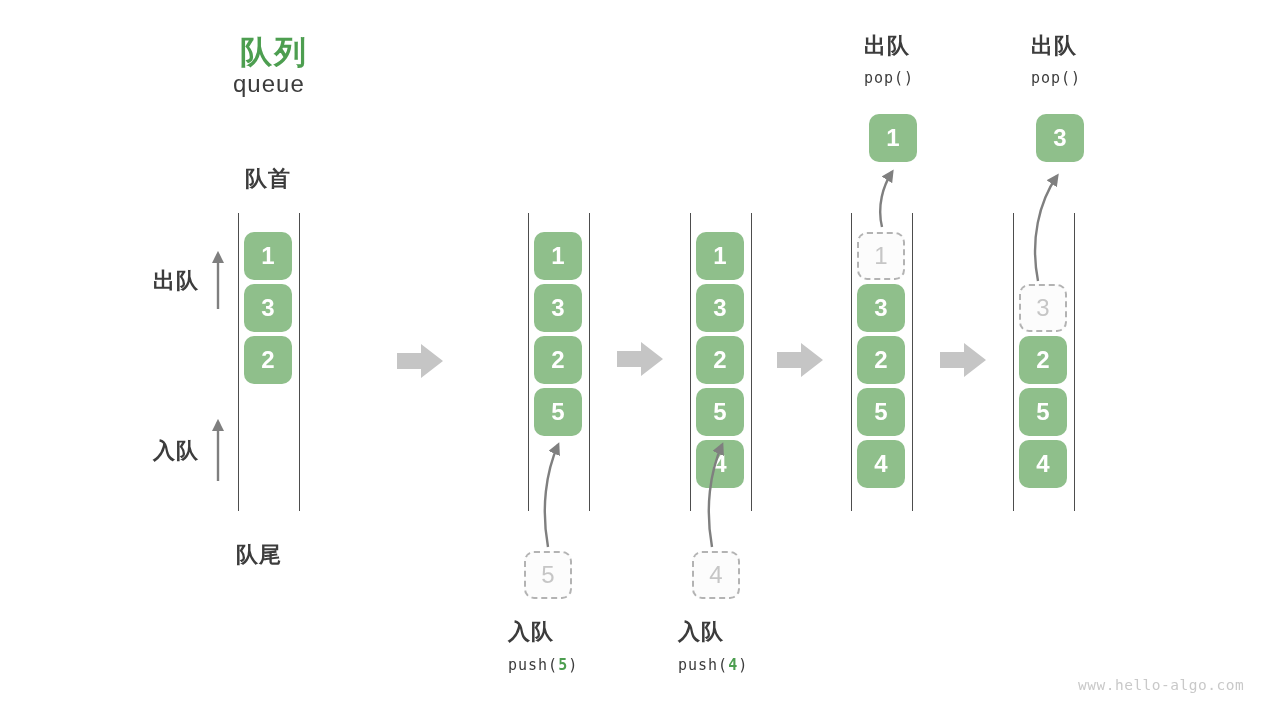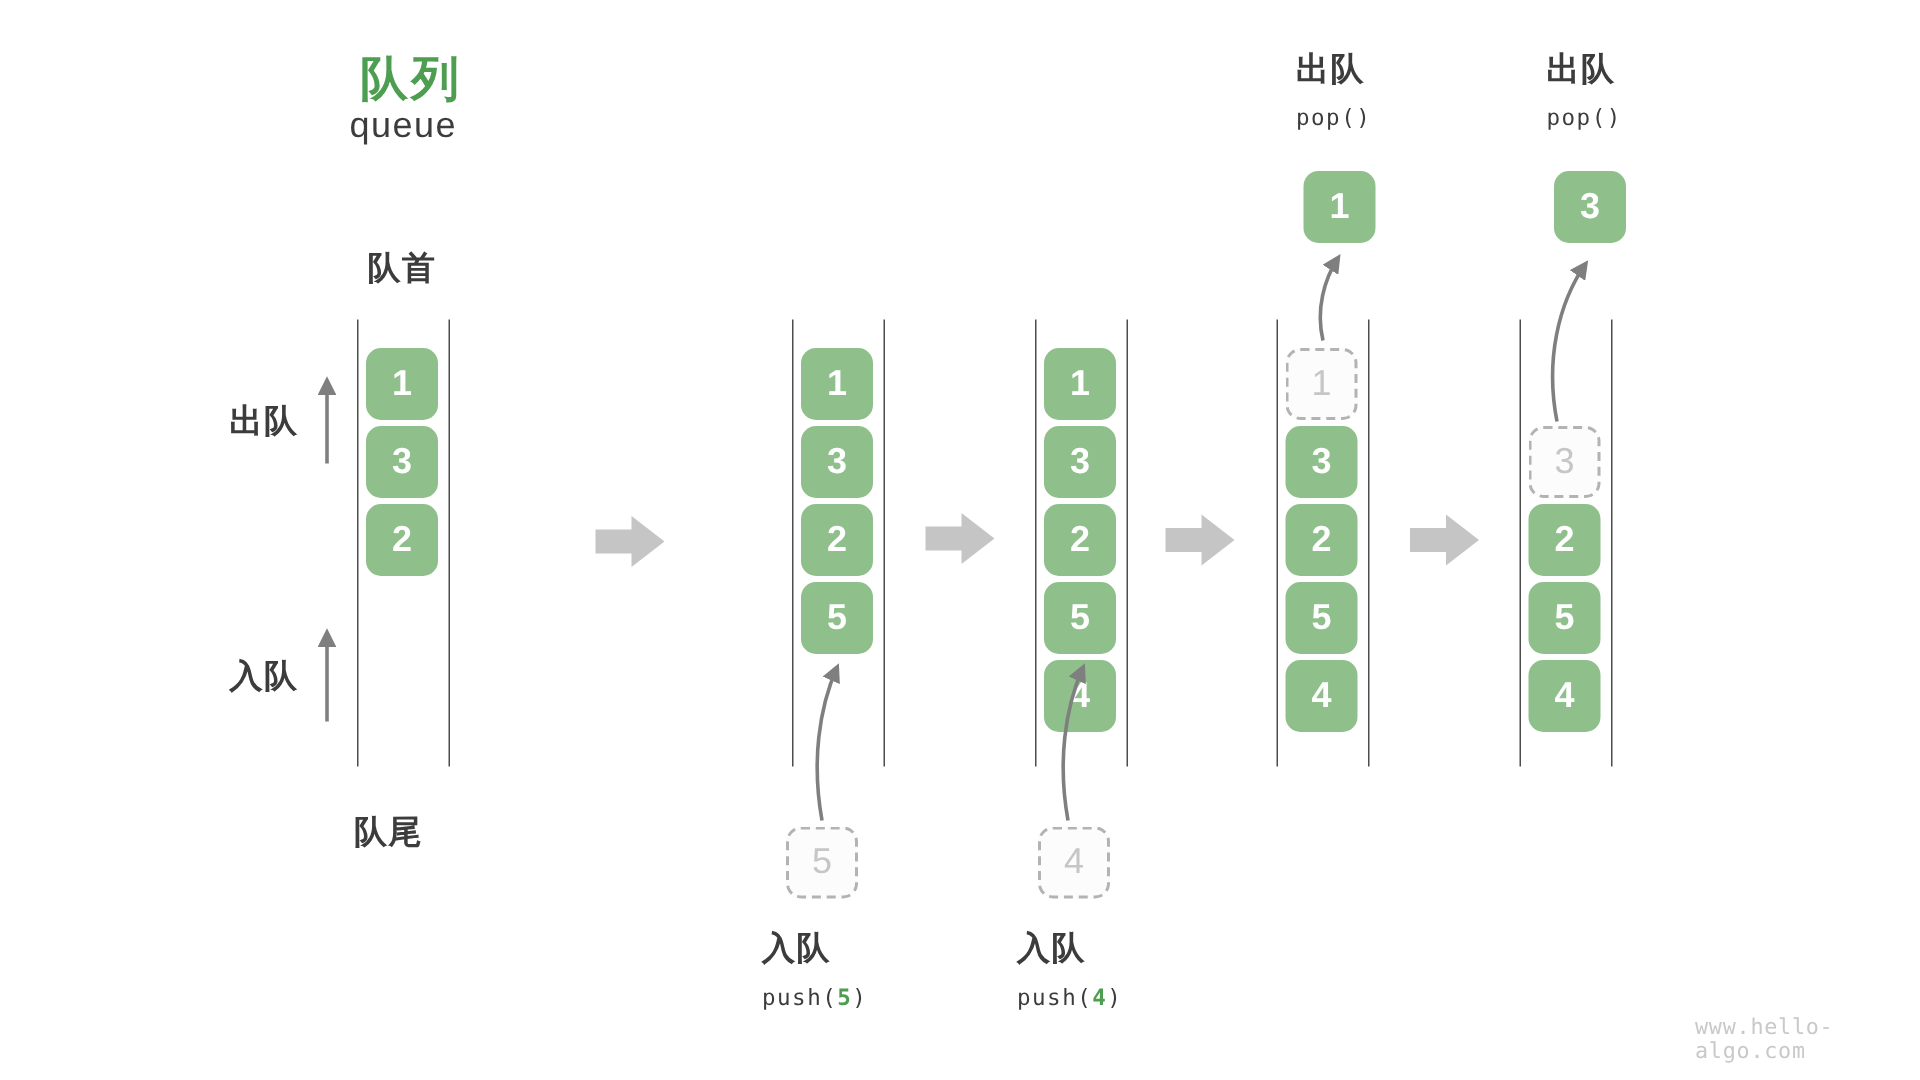--- a/index.html
+++ b/index.html
@@ -117,14 +117,14 @@
         <polygon points="940,352 964,352 964,343 986,360 964,377 964,368 940,368" fill="#C5C5C5"></polygon>
         <path d="M548 547 C541 508 546 472 558 445" fill="none" stroke="#7F7F7F" stroke-width="2.4" marker-end="url(#ah)"></path>
         <path d="M712 547 C705 508 710 472 722 445" fill="none" stroke="#7F7F7F" stroke-width="2.4" marker-end="url(#ah)"></path>
         <path d="M882 227 C877 206 883 186 892 172" fill="none" stroke="#7F7F7F" stroke-width="2.4" marker-end="url(#ah)"></path>
         <path d="M1038 281 C1030 240 1039 202 1057 176" fill="none" stroke="#7F7F7F" stroke-width="2.4" marker-end="url(#ah)"></path>
         <path d="M218 309 L218 254" fill="none" stroke="#7F7F7F" stroke-width="2.4" marker-end="url(#ah)"></path>
         <path d="M218 481 L218 422" fill="none" stroke="#7F7F7F" stroke-width="2.4" marker-end="url(#ah)"></path>
       </g>
   </svg>
 
-  <div class="watermark" style="left:1130px;top:677px;">www.hello-algo.com</div>
+  <div class="watermark" style="left:1078px;top:677px;">www.hello-algo.com</div>
 </div>
 
 </body></html>

